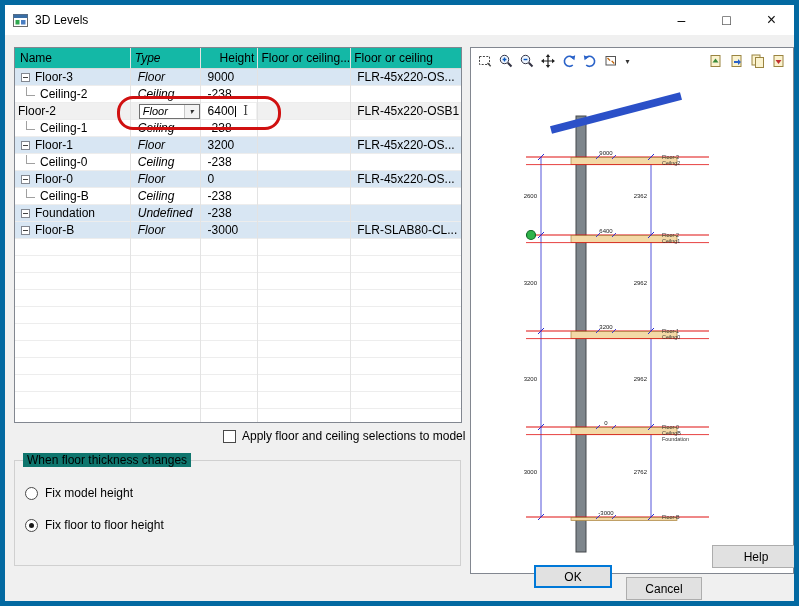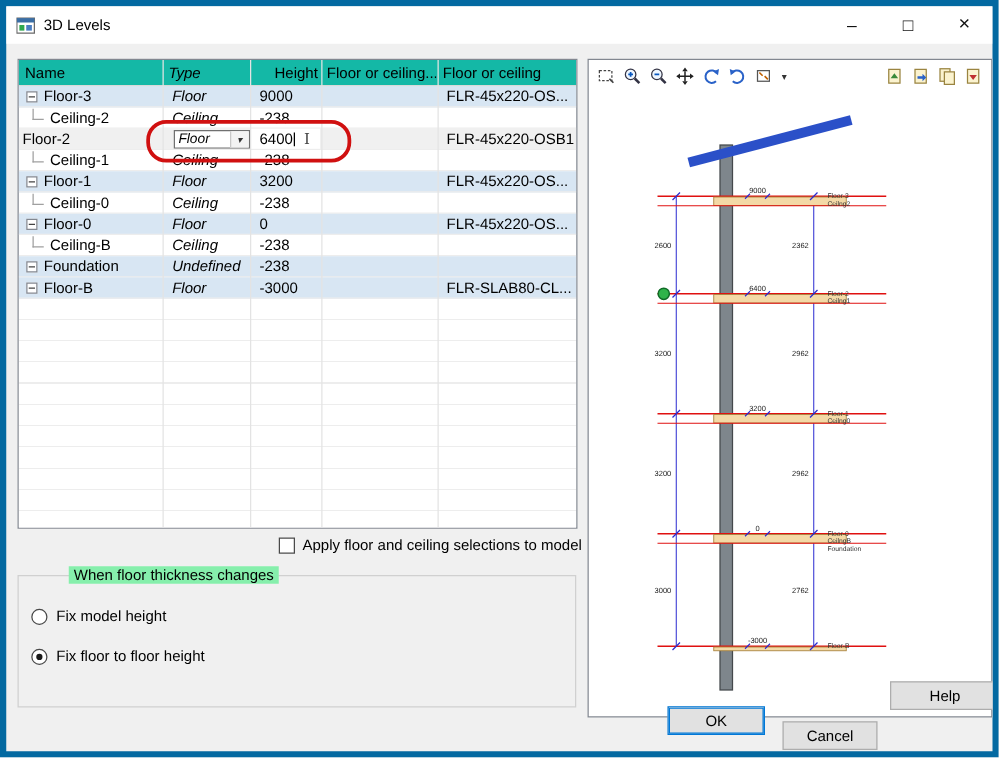--- a/index.html
+++ b/index.html
@@ -39,21 +39,21 @@
   .heditcell{background:#fff;}
   .caret{width:1px;height:11px;background:#000;margin-left:1px;}
   .ibeam{font-family:"DejaVu Serif",serif;font-size:12px;color:#444;margin-left:7px;}
   .annotation{position:absolute;left:112px;top:91px;width:158px;height:28px;border:3px solid #d01010;
     border-radius:16px;z-index:10;pointer-events:none;}
   
   .check{position:absolute;display:flex;align-items:center;gap:6px;}
   .checkbox{width:13px;height:13px;box-sizing:border-box;border:1px solid #494949;background:#fff;}
   .groupbox{position:absolute;left:9px;top:455px;width:447px;height:106px;box-sizing:border-box;
     border:1px solid #d0d0d0;}
-  .group-title{position:absolute;left:8px;top:-8px;background:#86efac;padding:0 4px;margin-left:32px;}
+  .group-title{position:absolute;left:8px;top:-8px;background:#0f766e;padding:0 4px;}
   .radio-row{position:absolute;left:10px;display:flex;align-items:center;gap:7px;}
   .radio{width:13px;height:13px;box-sizing:border-box;border:1px solid #494949;border-radius:50%;
     background:#fff;position:relative;}
   .radio.sel::after{content:"";position:absolute;left:3px;top:3px;width:5px;height:5px;border-radius:50%;background:#1a1a1a;}
   
   .preview{position:absolute;left:465px;top:42px;width:324px;height:527px;background:#fff;
     border:1px solid #828790;box-sizing:border-box;}
   .ptoolbar{position:absolute;left:4px;top:3px;right:4px;height:20px;display:flex;align-items:center;gap:1px;}
   .tbtn{width:20px;height:19px;display:flex;align-items:center;justify-content:center;}
   .tbtn-narrow{width:11px;height:19px;display:flex;align-items:center;justify-content:center;font-size:8px;color:#333;}

